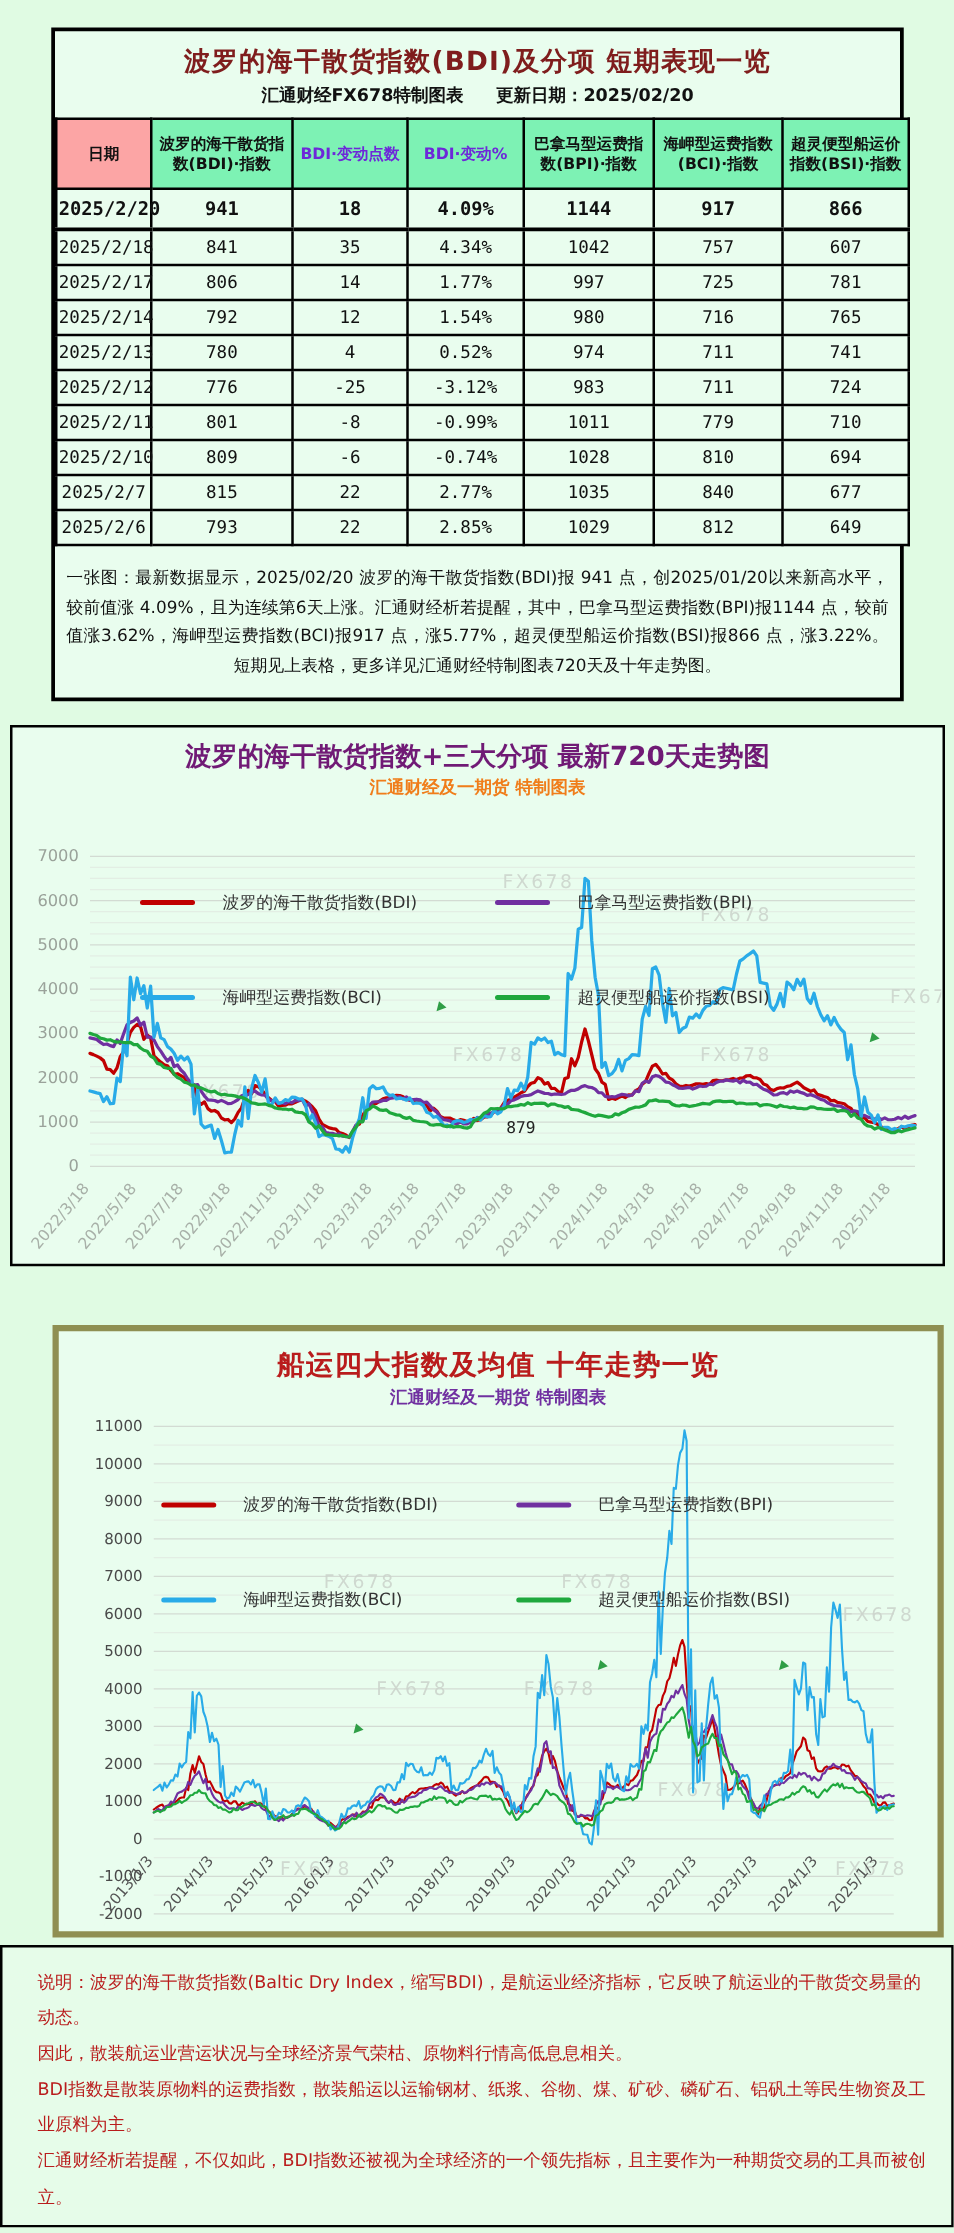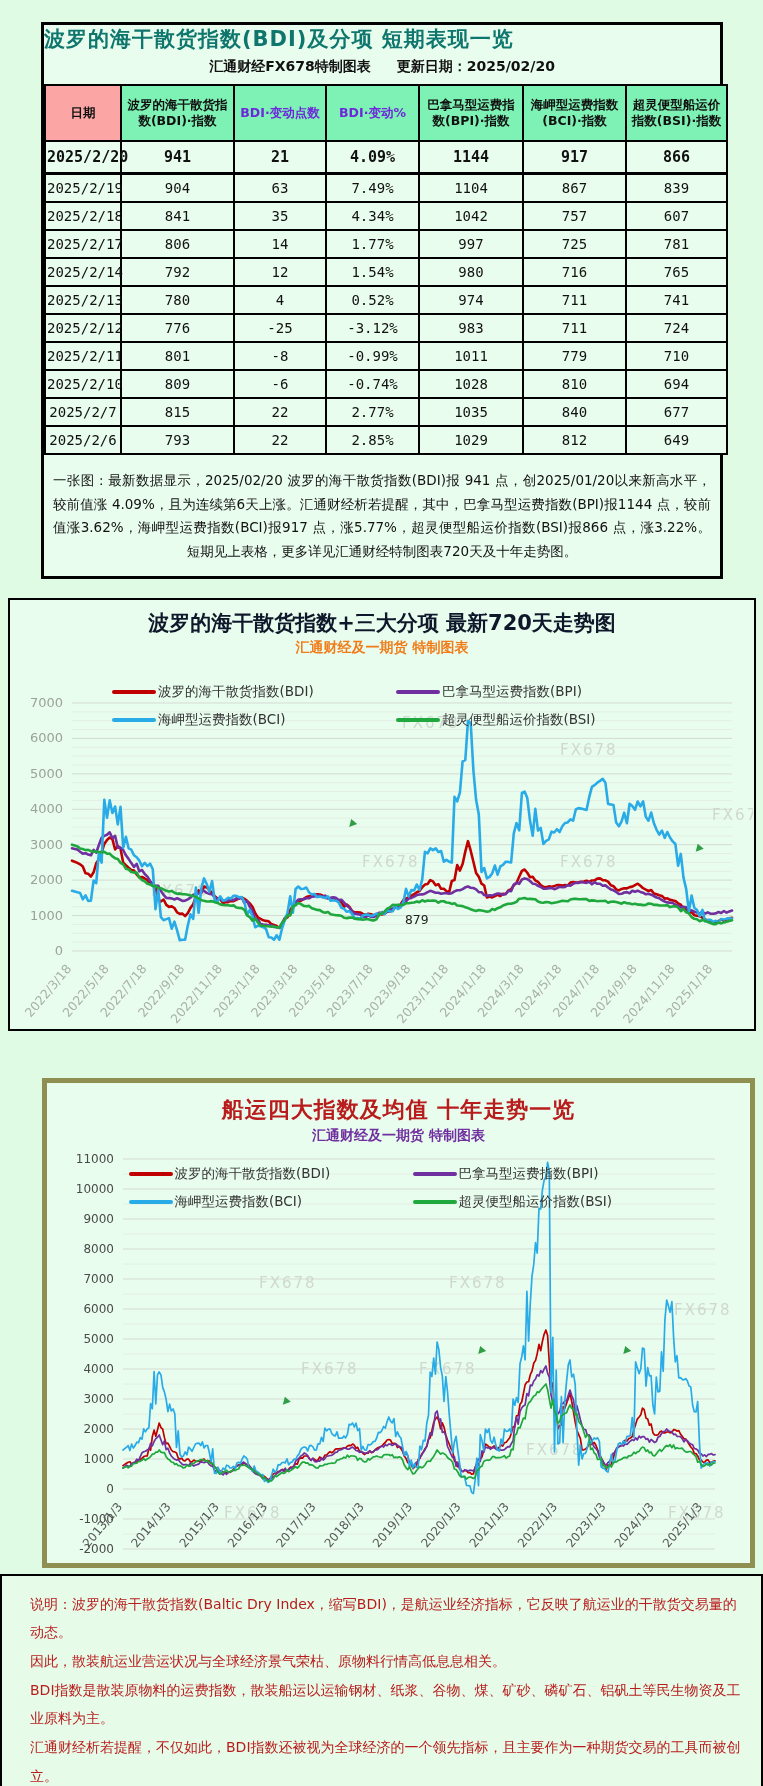--- a/index.html
+++ b/index.html
@@ -5,45 +5,45 @@
   html,body{margin:0;padding:0;}
   body{
     width:763px;background:#e0fbe3;
     font-family:"DejaVu Sans","Liberation Sans",sans-serif;
     color:#111;
   }
   .panel{background:#e9fdee;box-sizing:border-box;}
 
   
   #table-panel{margin:22px 40px 0 41px;border:3px solid #000;}
-  .tp-title{color:#0f766e;font-size:21px;font-weight:bold;text-align:left;padding-top:0;letter-spacing:1px;}
+  .tp-title{color:#7f1d1d;font-size:21px;font-weight:bold;text-align:center;padding-top:10px;letter-spacing:1px;}
   .tp-sub{text-align:center;font-size:14px;font-weight:bold;padding:5px 0 8px;}
   .tp-sub .gap{display:inline-block;width:26px;}
   table{width:100%;border-collapse:collapse;table-layout:fixed;}
   th,td{border:2px solid #000;text-align:center;vertical-align:middle;}
   th{background:#7df2b4;font-size:12.5px;font-weight:bold;height:50px;line-height:1.3;padding:2px 3px;}
   th.date-col{background:#fca5a5;}
   th.red{color:#6d28d9;}
   td{font-family:"DejaVu Sans Mono","Liberation Mono",monospace;font-size:14px;height:24px;background:#e9fdee;}
   tr.first td{font-weight:bold;height:28px;border-bottom-width:3px;font-size:15px;}
   .tp-note{font-size:13.5px;line-height:1.75;padding:14px 9px 12px;text-align:justify;text-align-last:center;}
 
   
   #chart1-panel{margin:19px 7px 0 8px;border:2px solid #000;}
-  .c1-title{color:#0f172a;font-size:21px;font-weight:bold;text-align:center;padding-top:9px;}
+  .c1-title{color:#701a75;font-size:21px;font-weight:bold;text-align:center;padding-top:9px;}
   .c1-sub{color:#f07d1a;font-size:14px;font-weight:bold;text-align:center;padding:2px 0 0;}
   #chart2-panel{margin:47px 8px 0 42px;border:5px solid #8f8f52;}
   .c2-title{color:#b91c1c;font-size:22px;font-weight:bold;text-align:center;padding-top:12px;letter-spacing:1px;}
   .c2-sub{color:#7030a0;font-size:14px;font-weight:bold;text-align:center;padding:2px 0 0;}
   .chart-wrap{position:relative;}
   .legend{position:absolute;left:0;right:0;display:flex;flex-direction:column;gap:10px;align-items:center;pointer-events:none;}
   #legend1{top:26px;}
   #legend2{top:20px;}
   .legend-row{display:flex;gap:28px;}
-  .legend-item{display:flex;align-items:center;gap:2px;width:256px;}
+  .legend-item{display:flex;align-items:center;gap:22px;width:256px;margin-top:48px;}
   .legend-swatch{width:44px;height:4px;border-radius:2px;flex:0 0 auto;}
   .legend-label{font-size:13.5px;color:#333;white-space:nowrap;}
   svg{display:block;}
 
   
   #footer{margin-top:6px;border:2px solid #000;background:#e6fce9;position:relative;padding:14px 16px 8px 28px;min-height:216px;box-sizing:border-box;}
   .f-line{color:#b91c1c;font-size:14px;line-height:2.05;}
 </style>
 </head>
 <body>
@@ -71,34 +71,25 @@
           <th class="red">BDI·变动%</th>
           <th>巴拿马型运费指数(BPI)·指数</th>
           <th>海岬型运费指数(BCI)·指数</th>
           <th>超灵便型船运价指数(BSI)·指数</th>
         </tr>
       </thead>
     <tbody id="tbody">
         <tr class="first">
           <td>2025/2/20</td>
           <td>941</td>
-          <td>21</td>
+          <td>18</td>
           <td>4.09%</td>
           <td>1144</td>
           <td>917</td>
           <td>866</td>
-        </tr>
-        <tr>
-          <td>2025/2/19</td>
-          <td>904</td>
-          <td>63</td>
-          <td>7.49%</td>
-          <td>1104</td>
-          <td>867</td>
-          <td>839</td>
         </tr>
         <tr>
           <td>2025/2/18</td>
           <td>841</td>
           <td>35</td>
           <td>4.34%</td>
           <td>1042</td>
           <td>757</td>
           <td>607</td>
         </tr>

